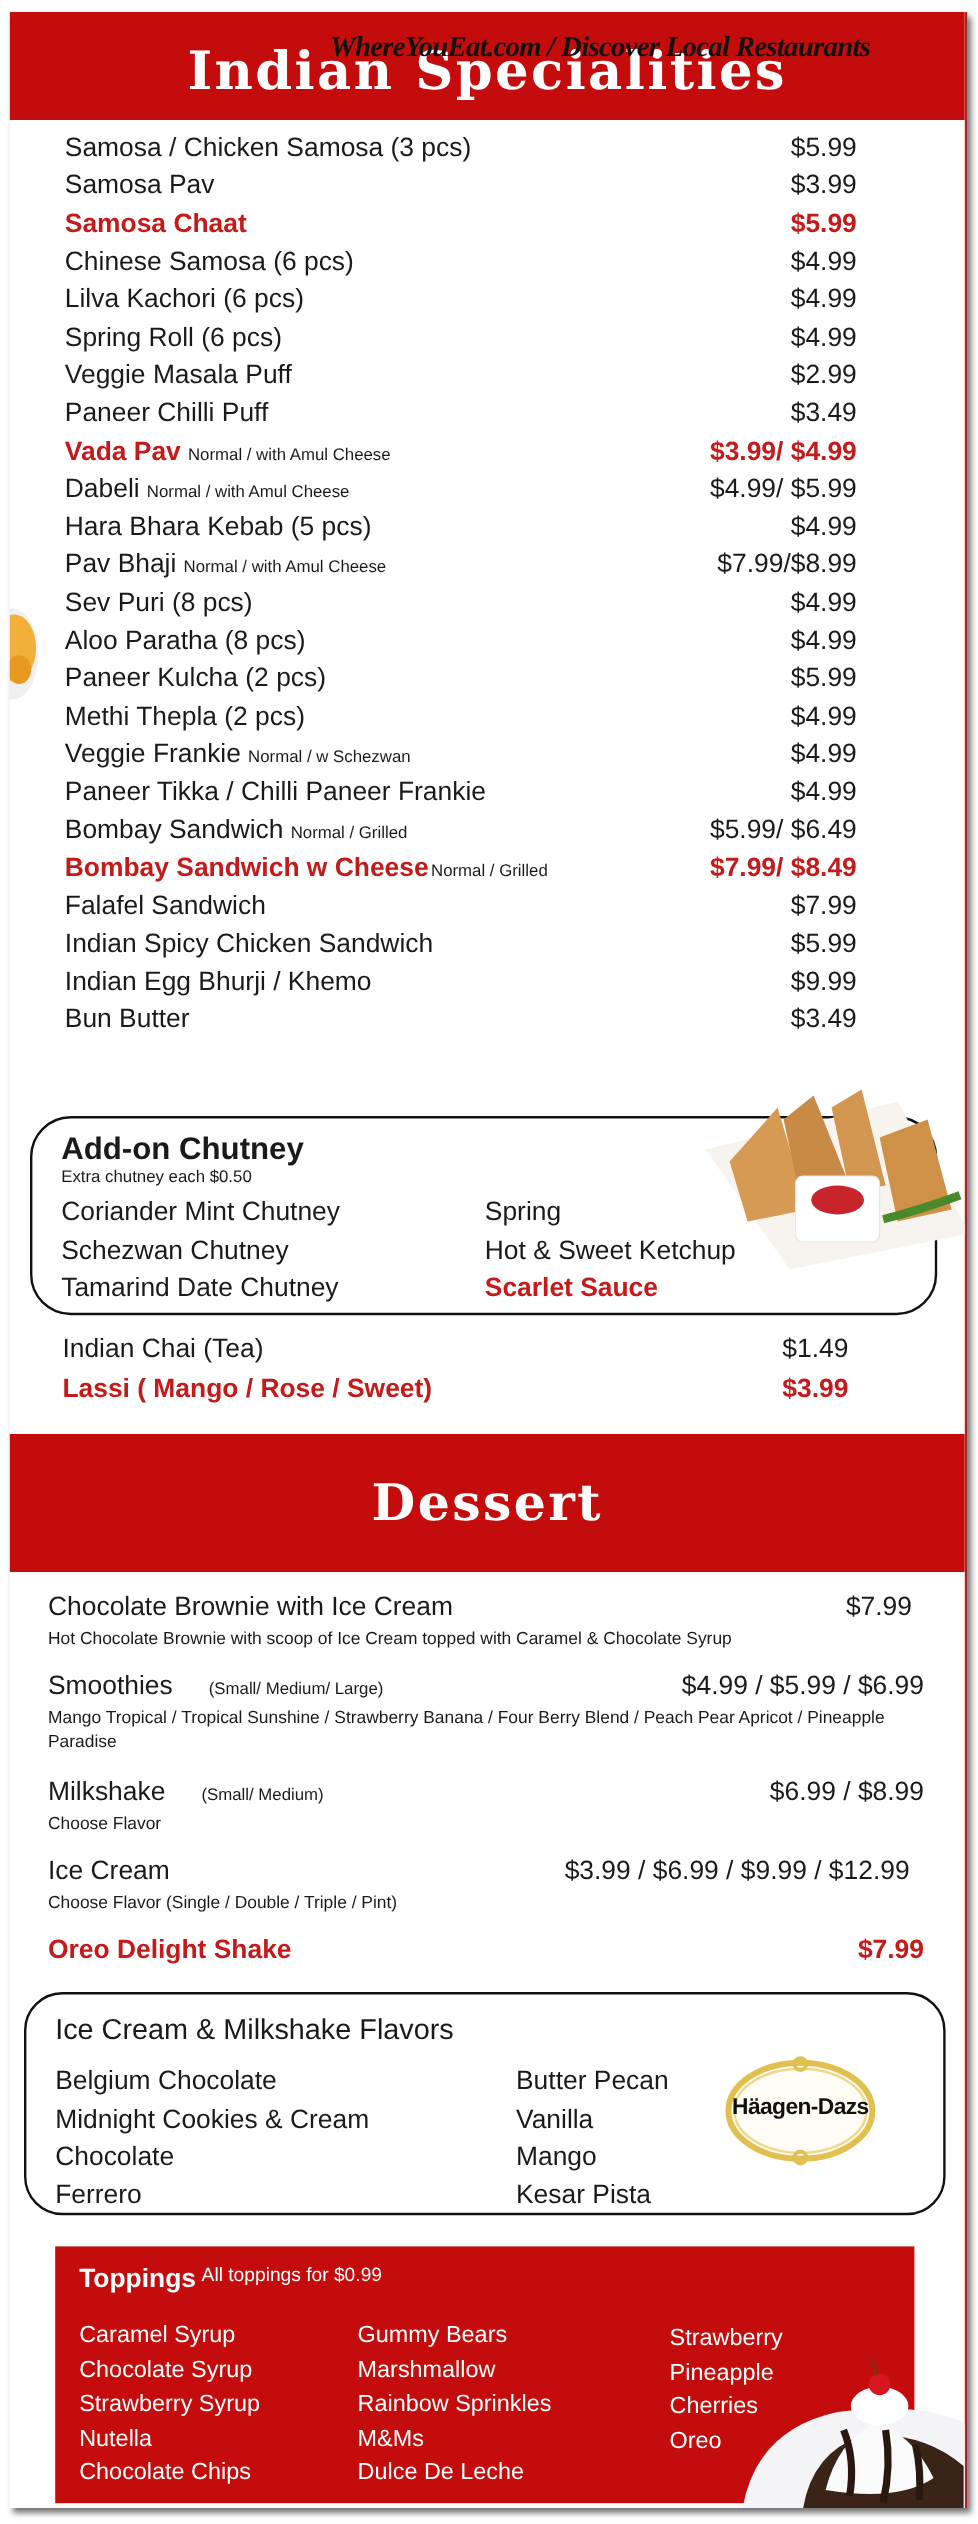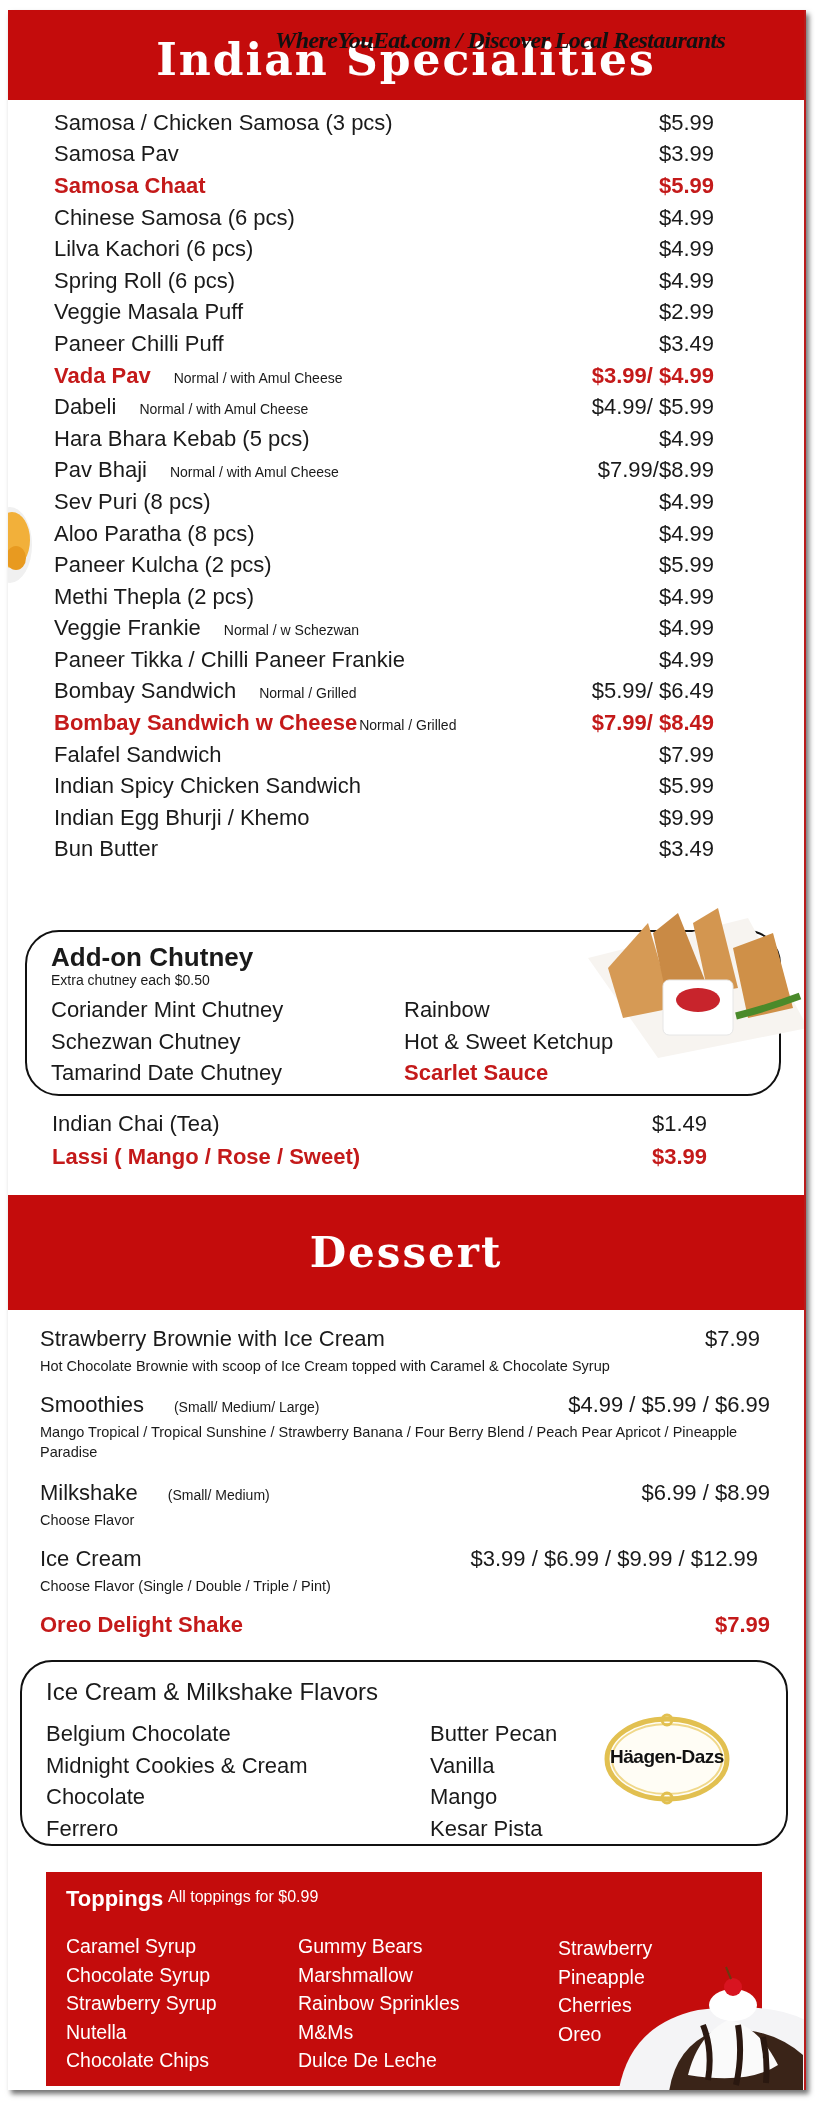--- a/index.html
+++ b/index.html
@@ -26,21 +26,21 @@
       position: absolute; top: 17px; left: 267px; z-index: 5;
       font-family: "Liberation Serif", serif; font-style: italic; font-weight: bold;
       font-size: 24px; color: #111; letter-spacing: -0.6px; white-space: nowrap;
     }
     .list { position: absolute; left: 46px; width: 660px; }
     .row {
       position: relative; height: 31.6px; display: flex; align-items: center; justify-content: space-between;
       font-size: 22px;
     }
     .row .name { white-space: nowrap; }
-    .row .note { font-size: 14px; margin-left: 23px; }
+    .row .note { font-size: 14px; margin-left: 6px; }
     .row .price { white-space: nowrap; text-align: right; }
     .red { color: #c41a1a; font-weight: bold; }
     .chutney-box {
       position: absolute; left: 17px; top: 920px; width: 756px; height: 166px;
       border: 2px solid #111; border-radius: 34px; box-sizing: border-box;
     }
     .chutney-title { position: absolute; left: 24px; top: 10px; font-size: 26px; font-weight: bold; }
     .chutney-sub { position: absolute; left: 24px; top: 40px; font-size: 14px; }
     .col { position: absolute; font-size: 22px; line-height: 31.5px; }
     .samosa-img { position: absolute; left: 570px; top: 898px; width: 230px; height: 150px; z-index: 3; }
@@ -184,21 +184,21 @@
 
   <div class="chutney-box">
     <div class="chutney-title">Add-on Chutney</div>
     <div class="chutney-sub">Extra chutney each $0.50</div>
     <div class="col" style="left:24px;top:62px;">
       <div>Coriander Mint Chutney</div>
       <div>Schezwan Chutney</div>
       <div>Tamarind Date Chutney</div>
     </div>
     <div class="col" style="left:377px;top:62px;">
-      <div>Rainbow</div>
+      <div>Spring</div>
       <div>Hot &amp; Sweet Ketchup</div>
       <div class="red">Scarlet Sauce</div>
     </div>
   </div>
 
   <svg class="samosa-img" viewBox="0 0 230 150">
     <polygon points="10,50 170,10 230,120 80,150" fill="#f7f4f0"></polygon>
     <polygon points="30,60 70,15 95,100 45,110" fill="#d69a55"></polygon>
     <polygon points="75,25 100,5 130,80 90,95" fill="#c98a45"></polygon>
     <polygon points="115,15 140,0 160,80 130,85" fill="#d39650"></polygon>
@@ -219,21 +219,21 @@
       </div>
   </div>
 
   <div class="banner" style="top:1185px;height:115px;">
     <span class="banner-title" style="font-size:42px;">Dessert</span>
   </div>
 
   <div class="dessert-list" style="top:1316px;">
     <div class="d-item" style="height:58px;">
       <div class="d-head">
-          <span>Strawberry Brownie with Ice Cream</span>
+          <span>Chocolate Brownie with Ice Cream</span>
           <span style="margin-right:10px;">$7.99</span>
         </div>
       <div class="d-desc">Hot Chocolate Brownie with scoop of Ice Cream topped with Caramel &amp; Chocolate Syrup</div>
     </div>
     <div class="d-item" style="height:88px;margin-top:8px;">
       <div class="d-head">
           <span><span>Smoothies</span><span class="size">(Small/ Medium/ Large)</span></span>
           <span>$4.99 / $5.99 / $6.99</span>
         </div>
       <div class="d-desc" style="width:720px;">Mango Tropical / Tropical Sunshine / Strawberry Banana / Four Berry Blend / Peach Pear Apricot / Pineapple Paradise</div>

